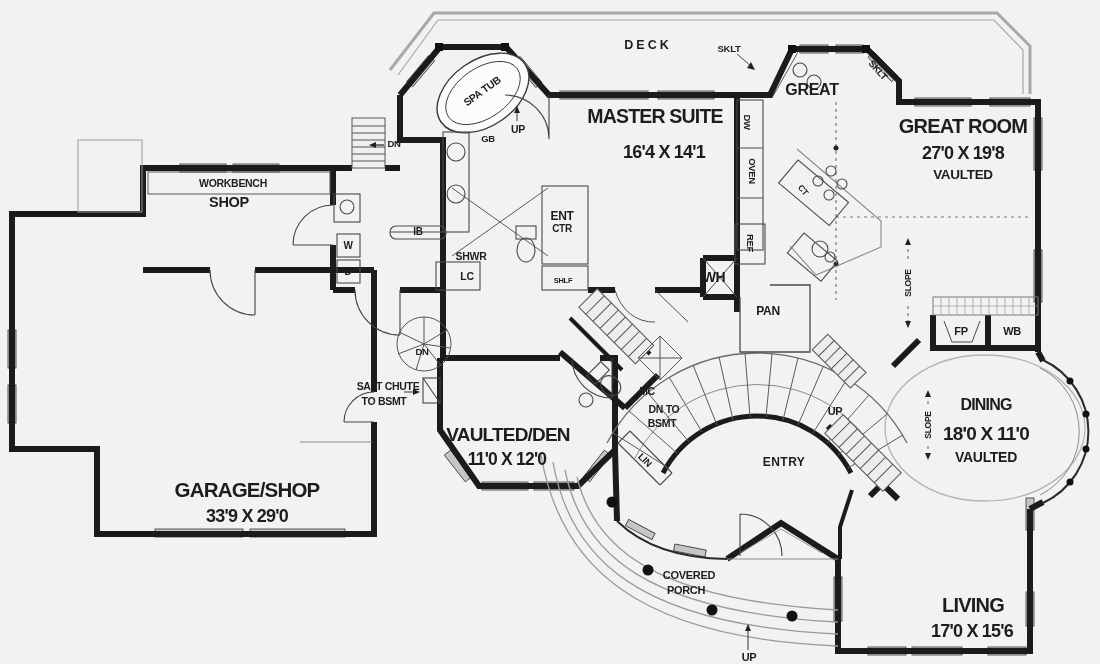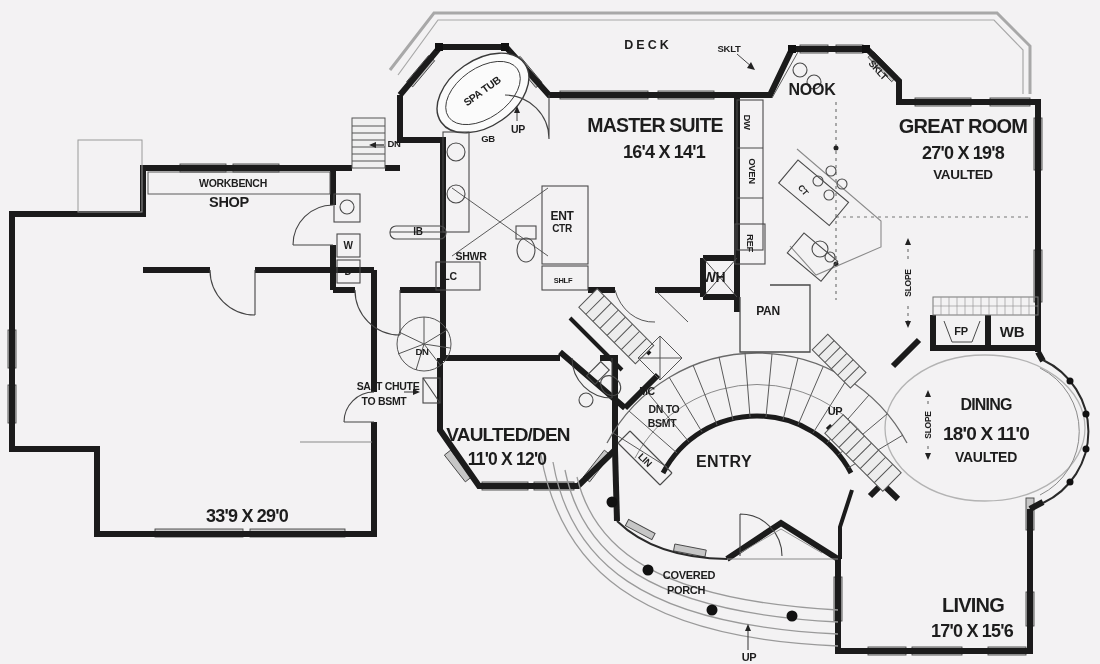--- a/index.html
+++ b/index.html
@@ -301,77 +301,78 @@
 
   <g stroke="#5a5a5a" stroke-width="1" fill="none">
     <rect x="148" y="172" width="182" height="22"></rect>
     <rect x="78" y="140" width="64" height="72" stroke="#9a9a9a"></rect>
   </g>
 </svg>
 
   <div class="lbl" style="left:648px;top:45px;font-size:12.5px;letter-spacing:3px">DECK</div>
   <div class="lbl" style="left:729px;top:49px;font-size:9.5px">SKLT</div>
   <div class="lbl" style="left:878px;top:70px;font-size:9.5px;transform:translate(-50%,-50%) rotate(48deg)">SKLT</div>
-  <div class="lbl" style="left:812px;top:90px;font-size:16px">NOOK</div>
+  <div class="lbl" style="left:812px;top:90px;font-size:16px">GREAT</div>
 
   <div class="lbl big" style="left:963px;top:126px;font-size:20px">GREAT ROOM</div>
   <div class="lbl big" style="left:963px;top:153px;font-size:18px">27'0 X 19'8</div>
   <div class="lbl" style="left:963px;top:175px;font-size:13.5px">VAULTED</div>
 
-  <div class="lbl big" style="left:655px;top:126px;font-size:19.5px">MASTER SUITE</div>
+  <div class="lbl big" style="left:655px;top:117px;font-size:19.5px">MASTER SUITE</div>
   <div class="lbl big" style="left:664px;top:152px;font-size:18px">16'4 X 14'1</div>
 
   <div class="lbl" style="left:482px;top:91px;font-size:10.5px;transform:translate(-50%,-50%) rotate(-36deg)">SPA TUB</div>
   <div class="lbl" style="left:488px;top:139px;font-size:9.5px">GB</div>
   <div class="lbl" style="left:518px;top:129px;font-size:10.5px">UP</div>
   <div class="lbl" style="left:394px;top:144px;font-size:9.5px">DN</div>
 
   <div class="lbl" style="left:233px;top:183px;font-size:10.5px">WORKBENCH</div>
   <div class="lbl" style="left:229px;top:202px;font-size:14.5px">SHOP</div>
 
   <div class="lbl" style="left:348px;top:246px;font-size:10px">W</div>
   <div class="lbl" style="left:348px;top:272px;font-size:10px">D</div>
   <div class="lbl" style="left:418px;top:232px;font-size:10px">IB</div>
   <div class="lbl" style="left:471px;top:256px;font-size:10.5px">SHWR</div>
-  <div class="lbl" style="left:450px;top:276px;font-size:10.5px">LC</div>
+  <div class="lbl" style="left:467px;top:276px;font-size:10.5px">LC</div>
   <div class="lbl" style="left:562px;top:216px;font-size:12px">ENT</div>
   <div class="lbl" style="left:562px;top:229px;font-size:10px">CTR</div>
   <div class="lbl" style="left:563px;top:281px;font-size:7.5px">SHLF</div>
 
   <div class="lbl" style="left:747px;top:122px;font-size:9.5px;transform:translate(-50%,-50%) rotate(90deg)">DW</div>
   <div class="lbl" style="left:752px;top:171px;font-size:9.5px;transform:translate(-50%,-50%) rotate(90deg)">OVEN</div>
   <div class="lbl" style="left:750px;top:243px;font-size:9.5px;transform:translate(-50%,-50%) rotate(90deg)">REF</div>
   <div class="lbl" style="left:714px;top:277px;font-size:14px">WH</div>
   <div class="lbl" style="left:768px;top:311px;font-size:12px">PAN</div>
   <div class="lbl" style="left:803px;top:190px;font-size:8.5px;transform:translate(-50%,-50%) rotate(50deg)">CT</div>
 
   <div class="lbl" style="left:908px;top:283px;font-size:8.5px;transform:translate(-50%,-50%) rotate(-90deg)">SLOPE</div>
   <div class="lbl" style="left:928px;top:425px;font-size:8.5px;transform:translate(-50%,-50%) rotate(-90deg)">SLOPE</div>
 
   <div class="lbl" style="left:961px;top:331px;font-size:11px">FP</div>
-  <div class="lbl" style="left:1012px;top:331px;font-size:15px">WB</div>
+  <div class="lbl" style="left:1012px;top:331px;font-size:11px">WB</div>
 
   <div class="lbl big" style="left:986px;top:405px;font-size:16px">DINING</div>
   <div class="lbl big" style="left:986px;top:433px;font-size:19px">18'0 X 11'0</div>
   <div class="lbl" style="left:986px;top:457px;font-size:14px">VAULTED</div>
 
   <div class="lbl" style="left:647px;top:391px;font-size:10.5px">MC</div>
   <div class="lbl" style="left:664px;top:409px;font-size:10.5px">DN TO</div>
   <div class="lbl" style="left:662px;top:423px;font-size:10.5px">BSMT</div>
   <div class="lbl" style="left:835px;top:411px;font-size:11px">UP</div>
 
   <div class="lbl" style="left:388px;top:386px;font-size:10.5px">SALT CHUTE</div>
   <div class="lbl" style="left:384px;top:401px;font-size:10.5px">TO BSMT</div>
   <div class="lbl" style="left:422px;top:352px;font-size:9.5px">DN</div>
 
   <div class="lbl big" style="left:508px;top:434px;font-size:19px">VAULTED/DEN</div>
   <div class="lbl big" style="left:507px;top:460px;font-size:17.5px">11'0 X 12'0</div>
   <div class="lbl" style="left:645px;top:460px;font-size:9.5px;transform:translate(-50%,-50%) rotate(45deg)">LIN</div>
-  <div class="lbl" style="left:724px;top:462px;font-size:16px;letter-spacing:0.5px">ENTRY</div>
-
+  <div class="lbl" style="left:784px;top:462px;font-size:12px;letter-spacing:0.5px">ENTRY</div>
+
+  <div class="lbl big" style="left:247px;top:490px;font-size:20.5px">GARAGE/SHOP</div>
   <div class="lbl big" style="left:247px;top:516px;font-size:18px">33'9 X 29'0</div>
 
   <div class="lbl" style="left:689px;top:575px;font-size:11px">COVERED</div>
   <div class="lbl" style="left:686px;top:590px;font-size:11px">PORCH</div>
   <div class="lbl" style="left:749px;top:657px;font-size:11px">UP</div>
 
   <div class="lbl big" style="left:973px;top:605px;font-size:20px">LIVING</div>
   <div class="lbl big" style="left:972px;top:631px;font-size:18px">17'0 X 15'6</div>
 </div>
 

